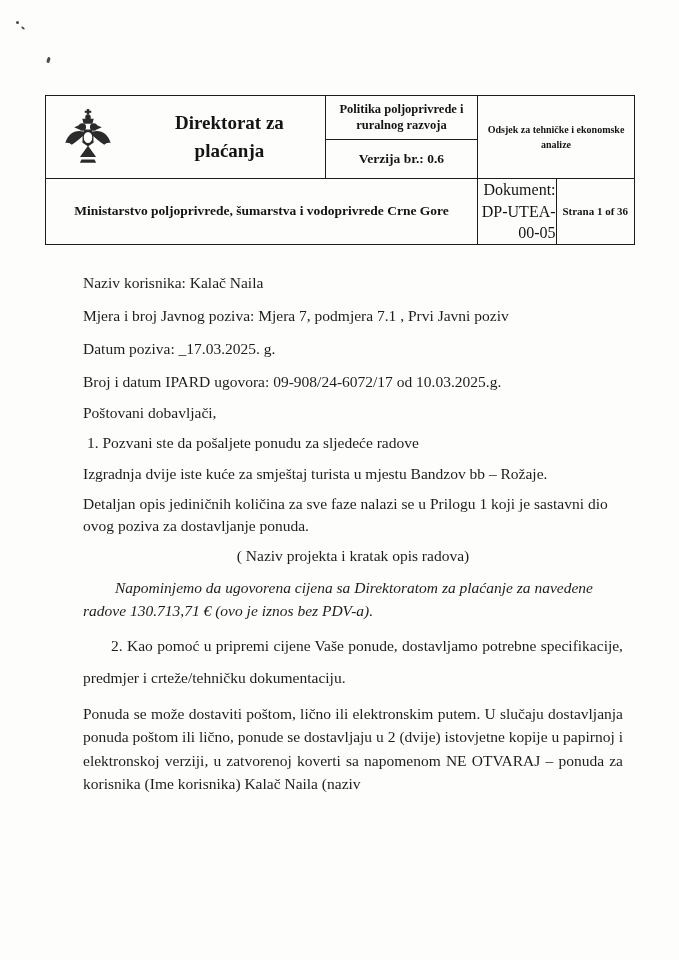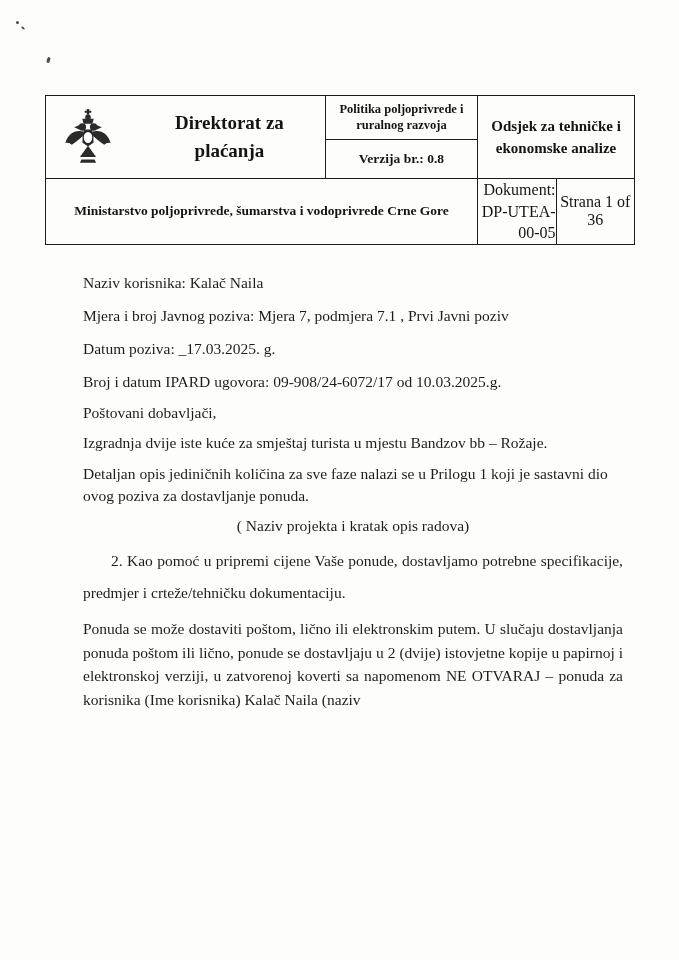--- a/index.html
+++ b/index.html
@@ -77,43 +77,43 @@
     height: 37px;
     display: flex;
     align-items: center;
     justify-content: center;
     font-weight: bold;
     font-size: 13.5px;
   }
   .cell-dept {
     text-align: center;
     font-weight: bold;
-    font-size: 15px;
+    font-size: 10px;
     line-height: 1.5;
     padding: 0 28px;
   }
   .cell-ministry {
     height: 42px;
     text-align: center;
     font-weight: bold;
     font-size: 13.5px;
     line-height: 1.4;
     padding: 2px 34px;
   }
   .cell-doc {
     text-align: right;
     font-weight: normal;
     font-size: 16px;
     line-height: 1.35;
     padding: 2px 8px;
   }
   .cell-page {
     text-align: center;
-    font-weight: normal;
-    font-size: 16px;
+    font-weight: bold;
+    font-size: 11px;
     padding: 2px 4px;
   }
 
   
   .doc-body {
     position: absolute;
     left: 75px;
     top: 262px;
     width: 556px;
     font-size: 15.5px;
@@ -185,21 +185,21 @@
                 <ellipse cx="32" cy="35" rx="6" ry="7.5" fill="#fdfdfc"></ellipse>
                 <ellipse cx="32" cy="35" rx="6" ry="7.5" fill="none" stroke="#2b2b2b" stroke-width="1.5"></ellipse>
               </g>
             </svg>
           </span>
           <span class="directorate-name">Direktorat za plaćanja</span>
         </div>
       </td>
       <td class="cell-policy">
         <div class="policy-top">Politika poljoprivrede i ruralnog razvoja</div>
-        <div class="policy-bottom">Verzija br.: 0.8</div>
+        <div class="policy-bottom">Verzija br.: 0.6</div>
       </td>
       <td class="cell-dept col-doc" colspan="2">Odsjek za tehničke i ekonomske analize</td>
     </tr>
     <tr>
       <td class="cell-ministry" colspan="2">Ministarstvo poljoprivrede, šumarstva i vodoprivrede Crne Gore</td>
       <td class="cell-doc col-doc">Dokument: DP-UTEA-00-05</td>
       <td class="cell-page col-page">Strana 1 of 36</td>
     </tr>
   </tbody>
     </table>
@@ -208,26 +208,28 @@
 
     <div class="fields">
       <p>Naziv korisnika: Kalač Naila</p>
       <p>Mjera i broj Javnog poziva: Mjera 7, podmjera 7.1 , Prvi Javni poziv</p>
       <p>Datum poziva: _17.03.2025. g.</p>
       <p>Broj i datum IPARD ugovora: 09-908/24-6072/17 od 10.03.2025.g.</p>
     </div>
 
     <p class="salutation">Poštovani dobavljači,</p>
 
+    <p class="item-1">1.  Pozvani ste da pošaljete ponudu za sljedeće radove</p>
 
     <p class="works">Izgradnja dvije iste kuće za smještaj turista u mjestu Bandzov bb – Rožaje.</p>
 
     <p class="detail">Detaljan opis jediničnih količina za sve faze nalazi se u Prilogu 1 koji je sastavni dio ovog poziva za dostavljanje ponuda.</p>
 
     <p class="caption">( Naziv projekta i kratak opis radova)</p>
 
+    <p class="price-note">Napominjemo da ugovorena cijena sa Direktoratom za plaćanje za navedene radove 130.713,71 € (ovo je iznos bez PDV-a).</p>
 
     <p class="item-2">2. Kao pomoć u pripremi cijene Vaše ponude, dostavljamo potrebne specifikacije, predmjer i crteže/tehničku dokumentaciju.</p>
 
     <p class="delivery">Ponuda se može dostaviti poštom, lično ili elektronskim putem. U slučaju dostavljanja ponuda poštom ili lično, ponude se dostavljaju u 2 (dvije) istovjetne kopije u papirnoj i elektronskoj verziji, u zatvorenoj koverti sa napomenom NE OTVARAJ – ponuda za korisnika (Ime korisnika) Kalač Naila (naziv</p>
   </div>
 
 </div>
 
 </body></html>

